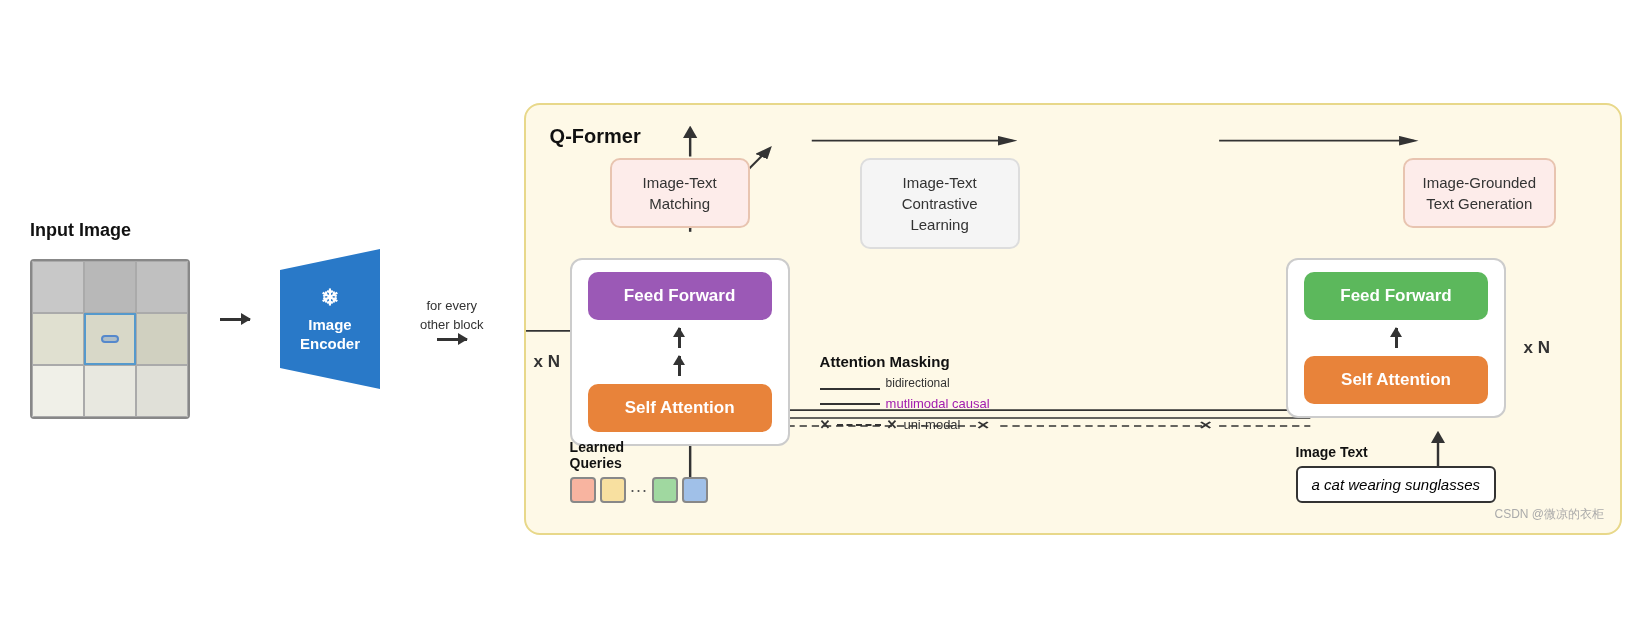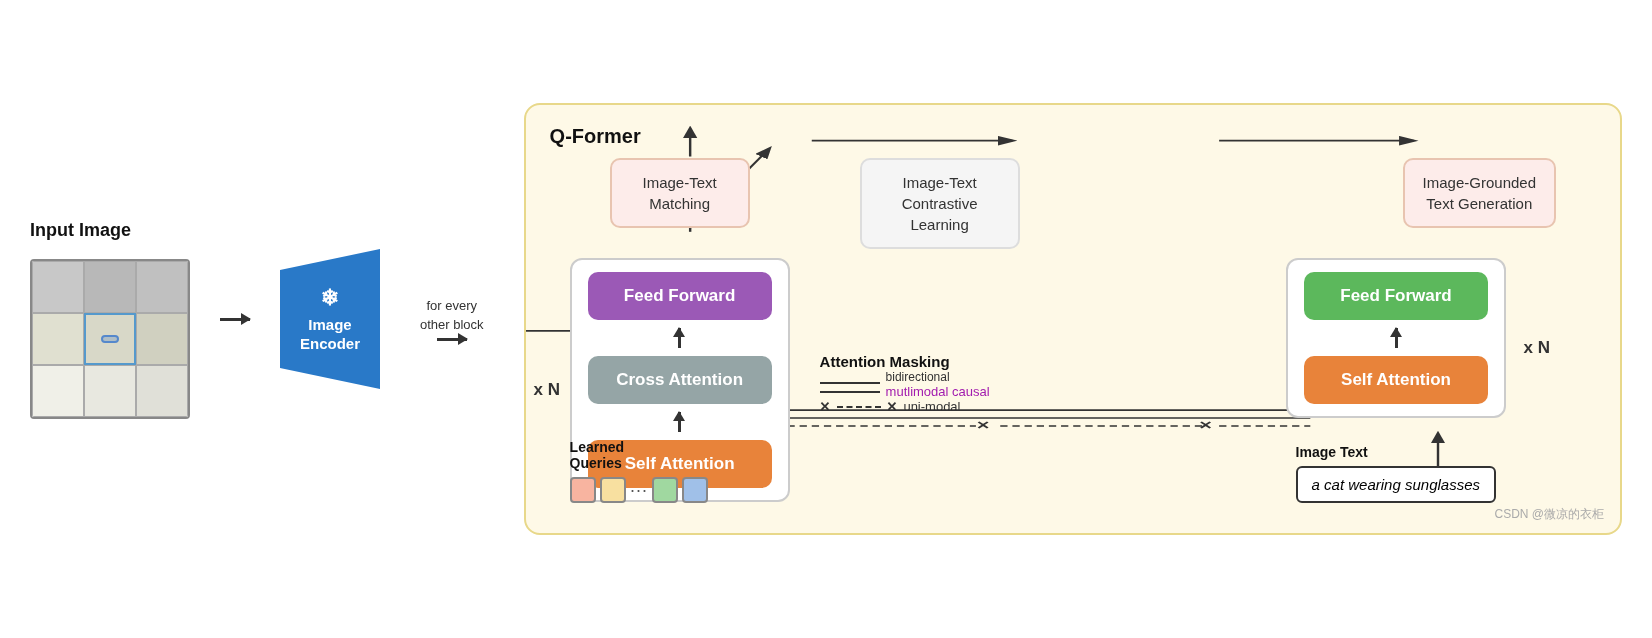--- a/index.html
+++ b/index.html
@@ -363,31 +363,30 @@
         <div class="output-box">Image-Grounded<br>Text Generation</div>
       </div>
 
       <div style="position:absolute; top:100px; left:20px; width:220px;">
         <div class="transformer-block">
 
           <div class="module-box feed-forward-purple">Feed Forward</div>
 
           <div class="arrow-up"></div>
 
-          <div class="module-box cross-attention-gray">Cross Attention</div>
 
           <div class="arrow-up"></div>
 
           <div class="module-box self-attention-orange">Self Attention</div>
         </div>
 
         <div style="position:absolute; left:-36px; top:50%; font-weight:bold; font-size:17px; color:#333;">x N</div>
       </div>
 
-      <div style="position:absolute; top:195px; left:270px; display:flex; flex-direction:column; ">
+      <div style="position:absolute; top:195px; left:270px; display:flex; flex-direction:column; gap:6px;">
         <div style="font-weight:bold; font-size:15px; color:#111;">Attention Masking</div>
         <div style="font-size:12px; color:#333; display:flex; align-items:flex-end; gap:6px;">
           <div style="width:60px; height:2px; background:#333;"></div>
           <span>bidirectional</span>
         </div>
         <div style="font-size:13px; color:#a21caf; display:flex; align-items:center; gap:6px;text-align:center;">
           <div style="width:60px; height:2px; background:#333;"></div>
           <span>mutlimodal causal</span>
         </div>
         <div style="font-size:13px; color:#333; display:flex; align-items:center; gap:6px;">

